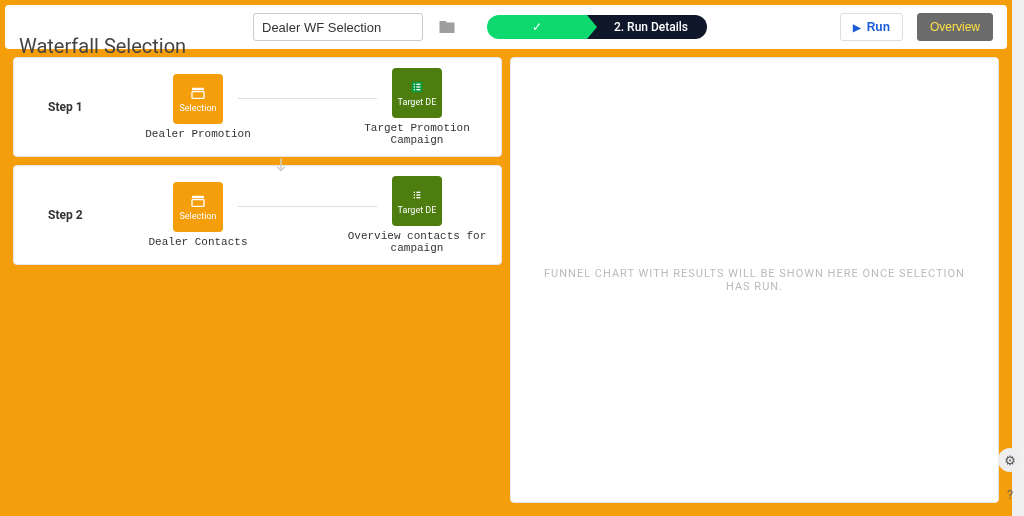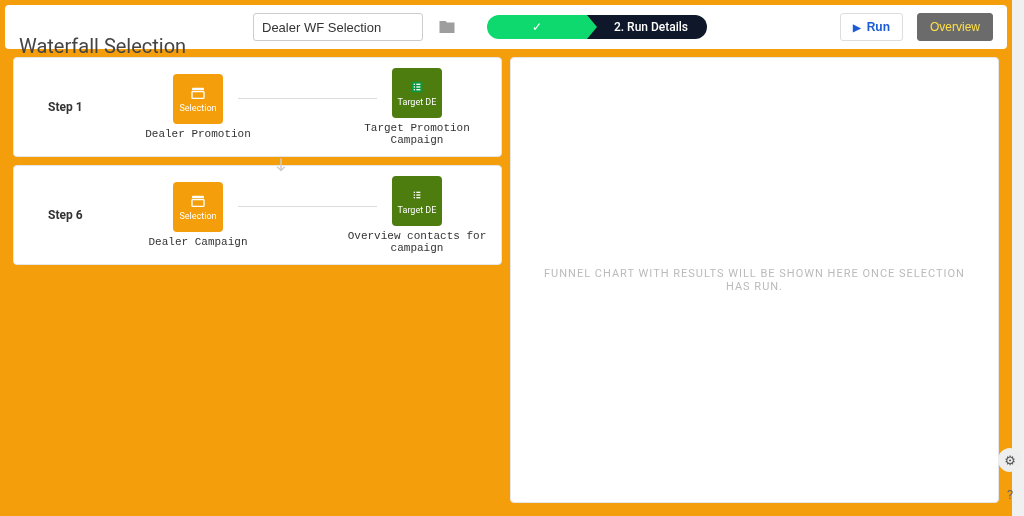--- a/index.html
+++ b/index.html
@@ -316,33 +316,33 @@
         </div>
 
         <div class="arrow-between">
           <svg viewBox="0 0 24 24" width="18" height="22" fill="none" stroke="#ccc" stroke-width="2">
               <line x1="12" y1="2" x2="12" y2="18"></line>
               <polyline points="7,13 12,18 17,13"></polyline>
             </svg>
         </div>
 
         <div class="step-card">
-          <div class="step-label">Step 6</div>
+          <div class="step-label">Step 2</div>
           <div class="nodes-wrap">
             <div class="node">
               <div class="node-box orange">
                 <span class="node-icon">
                   <svg viewBox="0 0 24 24" width="20" height="16" fill="#fff">
                       <rect x="3" y="4" width="18" height="4" rx="1"></rect>
                       <rect x="3" y="10" width="18" height="10" rx="1" fill="none" stroke="#fff" stroke-width="2"></rect>
                     </svg>
                 </span>
                 <span class="node-type">Selection</span>
               </div>
-              <div class="node-caption">Dealer Campaign</div>
+              <div class="node-caption">Dealer Contacts</div>
             </div>
             <div class="connector"></div>
             <div class="node">
               <div class="node-box green">
                 <span class="node-icon">
                   <svg viewBox="0 0 24 24" width="20" height="16" fill="#fff">
                       <rect x="7" y="7" width="2" height="2" fill="#fff"></rect>
                       <rect x="11" y="7" width="6" height="2" fill="#fff"></rect>
                       <rect x="7" y="11" width="2" height="2" fill="#fff"></rect>
                       <rect x="11" y="11" width="6" height="2" fill="#fff"></rect>

